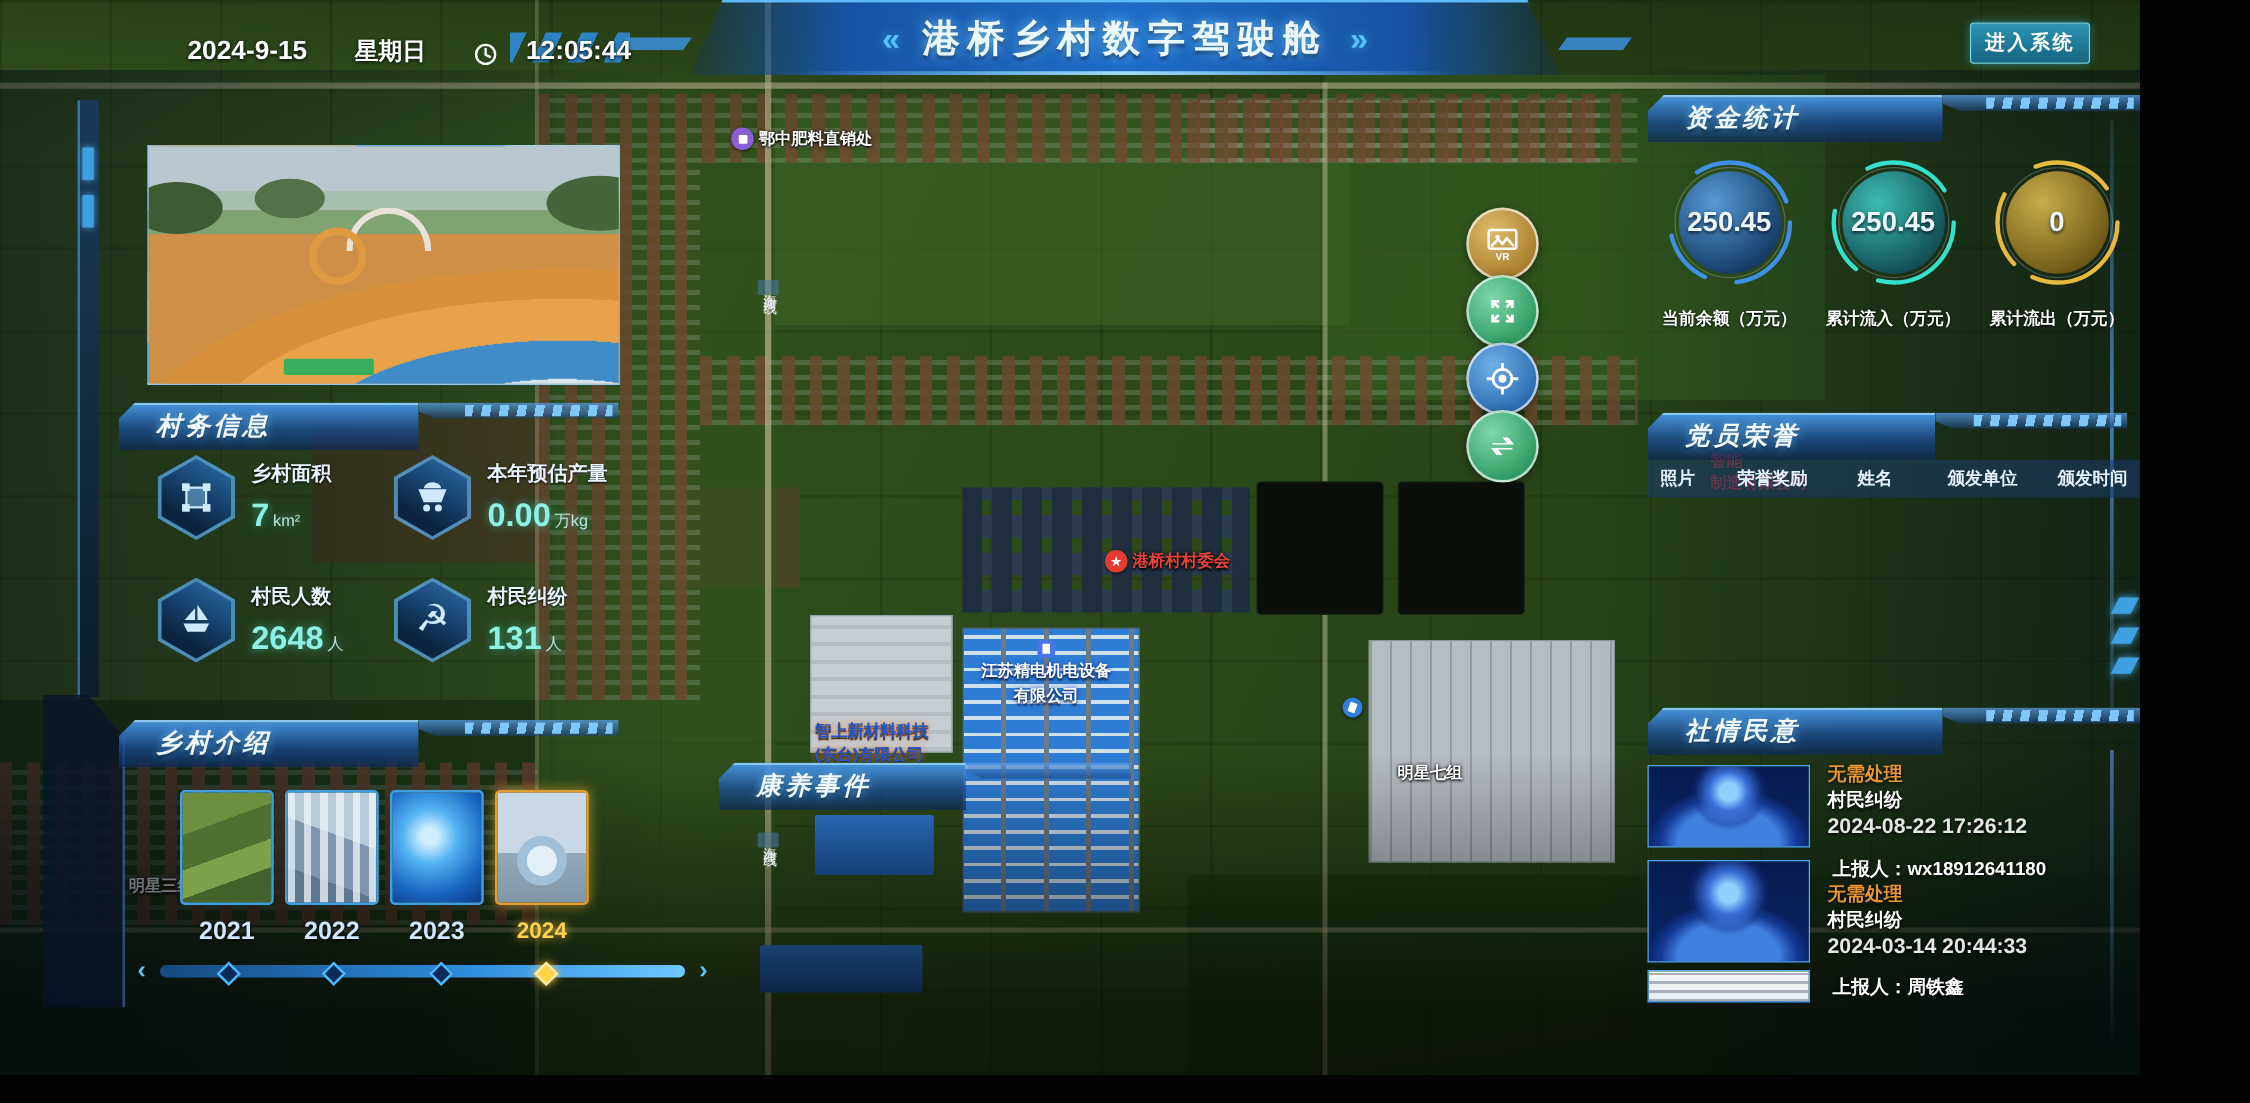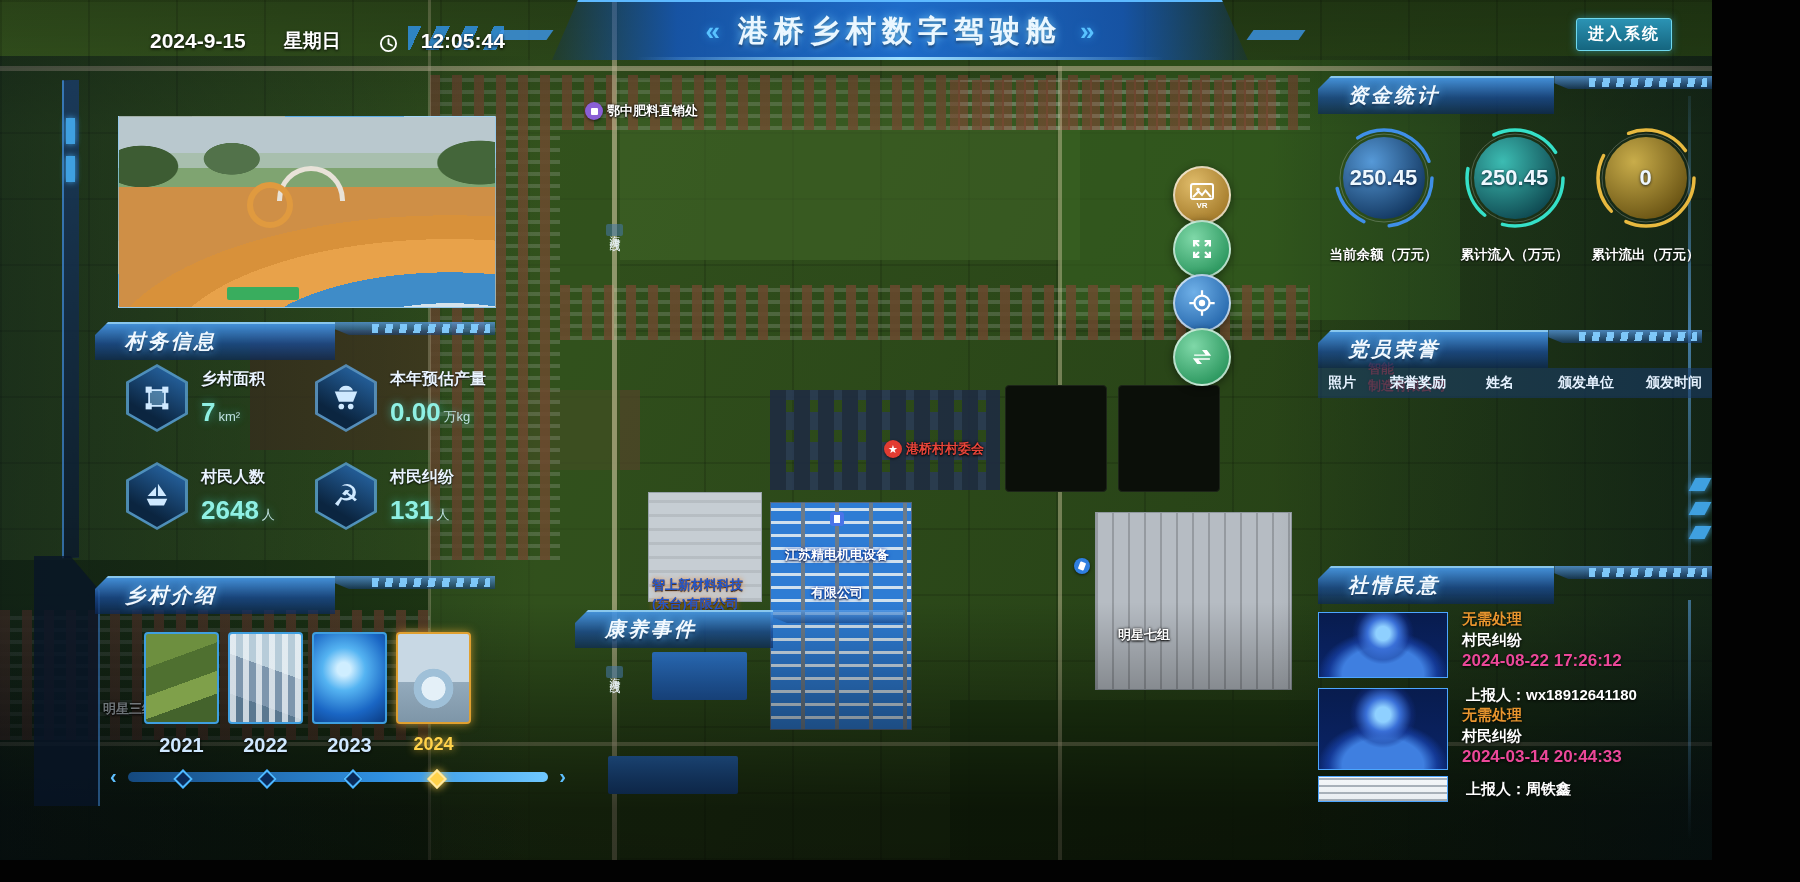--- a/index.html
+++ b/index.html
@@ -153,21 +153,21 @@
       background:
        radial-gradient(circle at 50% 32%,#8fd0ff 0 9%,#3a70d8 20%,rgba(20,50,140,.4) 34%,transparent 40%),
        radial-gradient(90px 60px at 50% 95%,#3f7fe0 0 45%,rgba(30,80,200,.5) 60%,transparent 72%),
        linear-gradient(180deg,#081c4e,#0a2468);cursor:pointer;}
   .sent-thumb.web{background:
        repeating-linear-gradient(0deg,rgba(150,160,170,.8) 0 2px,transparent 2px 7px),
        linear-gradient(180deg,#f4f7f9,#e8edf1);}
   .sent-line{position:absolute;z-index:10;font-weight:bold;text-shadow:0 1px 3px #000;white-space:nowrap;}
   .st-status{font-size:15px;color:#e8952e;}
   .st-cat{font-size:15px;color:#fff;}
-  .st-time{font-size:17px;color:#ec4899;}
+  .st-time{font-size:17px;color:#e5e5e5;}
   .st-rep{font-size:15px;color:#fff;}
   
   .mapbtn{position:absolute;left:1173px;width:54px;height:54px;border-radius:50%;z-index:9;cursor:pointer;
       display:flex;align-items:center;justify-content:center;border:2px solid rgba(255,255,255,.65);
       box-shadow:0 2px 8px rgba(0,0,0,.45);}
   .mb-gold{background:radial-gradient(circle at 35% 30%,#e0bc6a,#a87f2e 75%);}
   .mb-green{background:radial-gradient(circle at 35% 30%,#7fd8a8,#2f9a62 75%);}
   .mb-blue{background:radial-gradient(circle at 35% 30%,#6fb0e8,#2a6cb0 75%);}
 </style>
 </head>
@@ -214,37 +214,37 @@
   <div class="poi" style="left:585px;top:102px;">
     <span class="poi-dot" style="background:#8a5fd6;">
         <span style="width:7px;height:7px;background:#fff;border-radius:1px;display:block;"></span>
       </span>
     <span class="poi-txt">鄂中肥料直销处</span>
   </div>
   <div class="poi" style="left:884px;top:440px;">
     <span class="poi-dot" style="background:#e23c32;color:#fff;font-size:11px;">★</span>
     <span class="poi-txt" style="color:#e8453a;">港桥村村委会</span>
   </div>
-  <div class="poi" style="left:762px;top:512px;flex-direction:column;gap:20px;width:150px;">
+  <div class="poi" style="left:762px;top:512px;flex-direction:column;gap:2px;width:150px;">
     <span style="width:14px;height:14px;background:#4a74e8;border-radius:3px;display:flex;align-items:center;justify-content:center;">
         <span style="width:6px;height:8px;background:#fff;display:block;"></span>
       </span>
     <span class="poi-txt" style="text-shadow:0 0 4px #1a4fd0,0 1px 2px #000;">江苏精电机电设备</span>
     <span class="poi-txt" style="text-shadow:0 0 4px #1a4fd0,0 1px 2px #000;">有限公司</span>
   </div>
   <div class="poi" style="left:652px;top:576px;flex-direction:column;align-items:flex-start;gap:1px;">
     <span class="poi-txt" style="color:#2456c8;text-shadow:0 0 5px rgba(240,120,20,.9),0 1px 1px #000;">智上新材料科技</span>
     <span class="poi-txt" style="color:#2456c8;text-shadow:0 0 5px rgba(240,120,20,.9),0 1px 1px #000;">(东台)有限公司</span>
   </div>
   <div class="poi" style="left:1074px;top:558px;">
     <span class="poi-dot" style="background:#2f7fe0;width:16px;height:16px;">
         <span style="width:6px;height:8px;background:#fff;border-radius:1px;display:block;transform:rotate(20deg);"></span>
       </span>
   </div>
-  <div class="poi" style="left:1118px;top:626px;">
+  <div class="poi" style="left:1118px;top:609px;">
     <span class="poi-txt">明星七组</span>
   </div>
   <div class="poi" style="left:103px;top:700px;z-index:2;">
     <span class="poi-txt" style="color:rgba(195,205,215,.55);">明星三组</span>
   </div>
   <div class="vroad-label" style="left:606px;top:224px;">海湾线</div>
   <div class="vroad-label" style="left:606px;top:666px;">海湾线</div>
   <div class="red-maptext" style="left:1328px;top:360px;margin-left:40px;">
     <div>智能</div>
     <div>制造有限公司</div>

